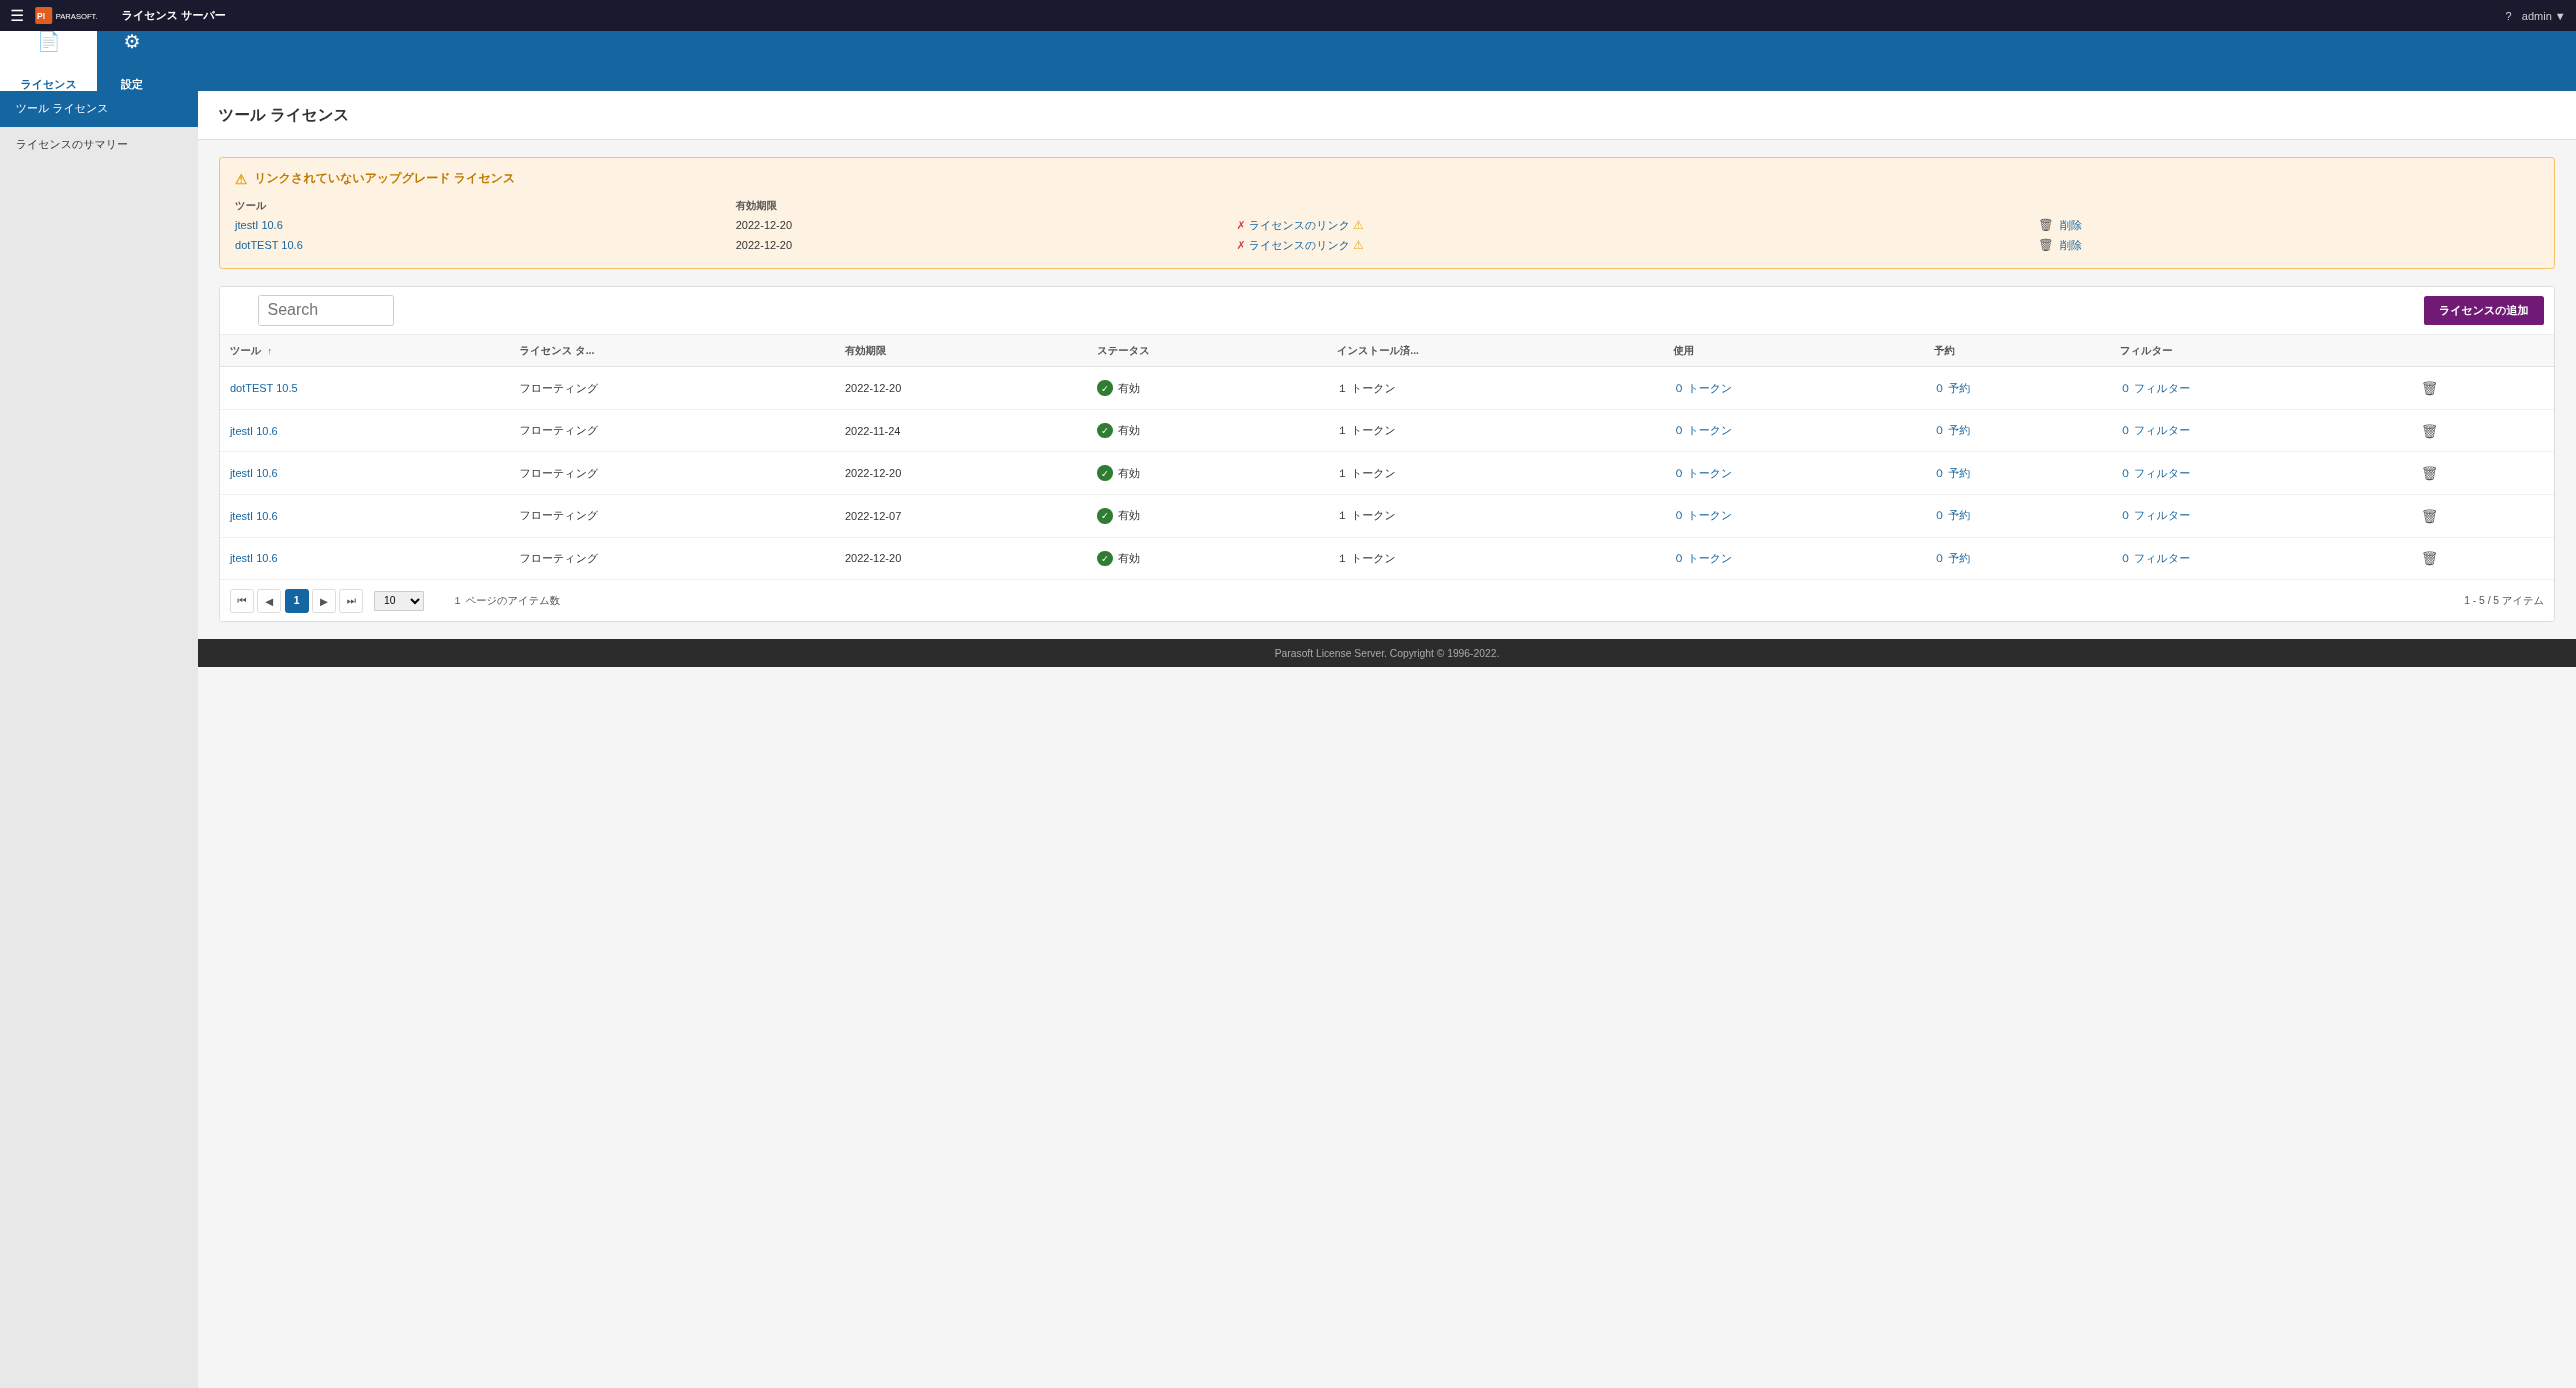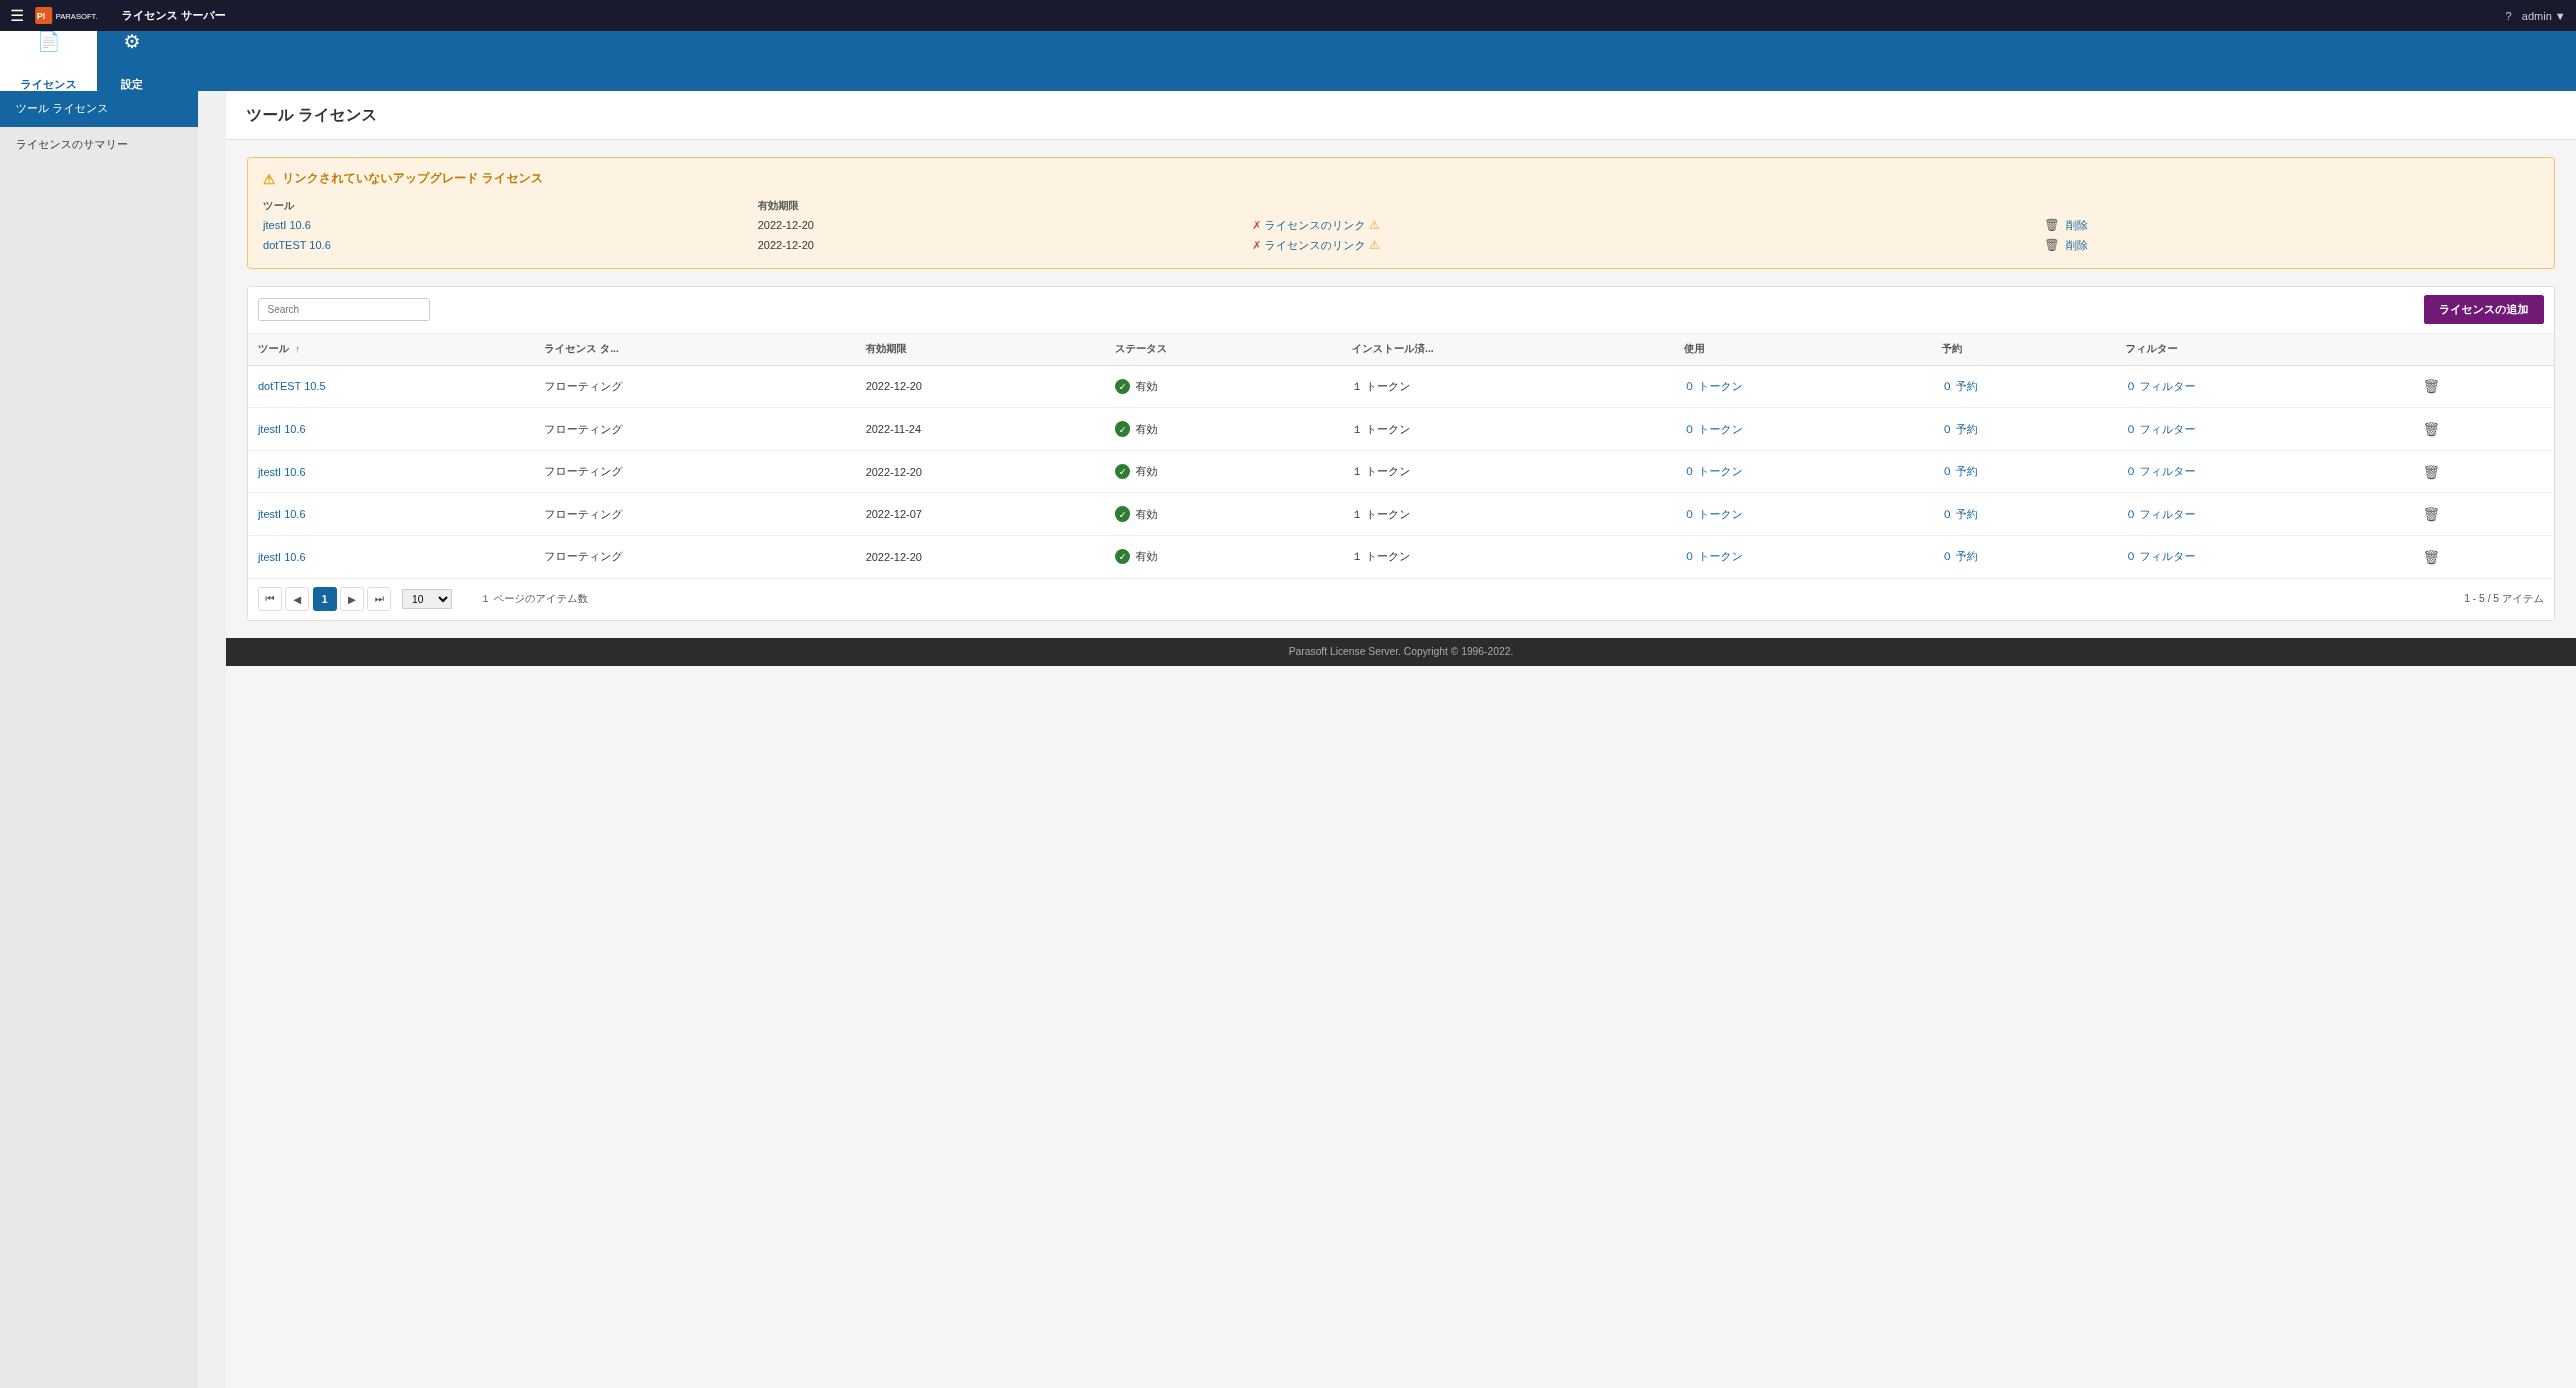--- a/index.html
+++ b/index.html
@@ -47,21 +47,20 @@
       color: #1565a0;
     }
     .nav-item .nav-icon { font-size: 19px; }
     .nav-item .nav-label { font-size: 11px; font-weight: 600; margin-top: 20px; }
 
     
     .layout-body {
       display: flex;
       flex: 1;
       overflow: hidden;
-      gap: 28px;
     }
 
     
     .sidebar {
       width: 198px;
       background: #e8e8e8;
       flex-shrink: 0;
       display: flex;
       flex-direction: column;
     }
@@ -146,24 +145,25 @@
       display: flex;
       align-items: center;
       justify-content: space-between;
       padding: 8.6px 10.3px;
       border-bottom: 0.9px solid #eee;
       background: white;
     }
     .search-input {
       border: 0.9px solid #ccc;
       padding: 5.2px 8.6px;
-      font-size: 10px;
-      width: 172px;
+      font-size: 16px;
+      width: 136px;
       border-radius: 2.6px;
       outline: none;
+      margin-left: 28px;
     }
     .add-btn {
       background: #701a75;
       color: white;
       border: none;
       padding: 6.9px 15.5px;
       font-size: 11px;
       font-weight: 600;
       border-radius: 2.6px;
       cursor: pointer;

